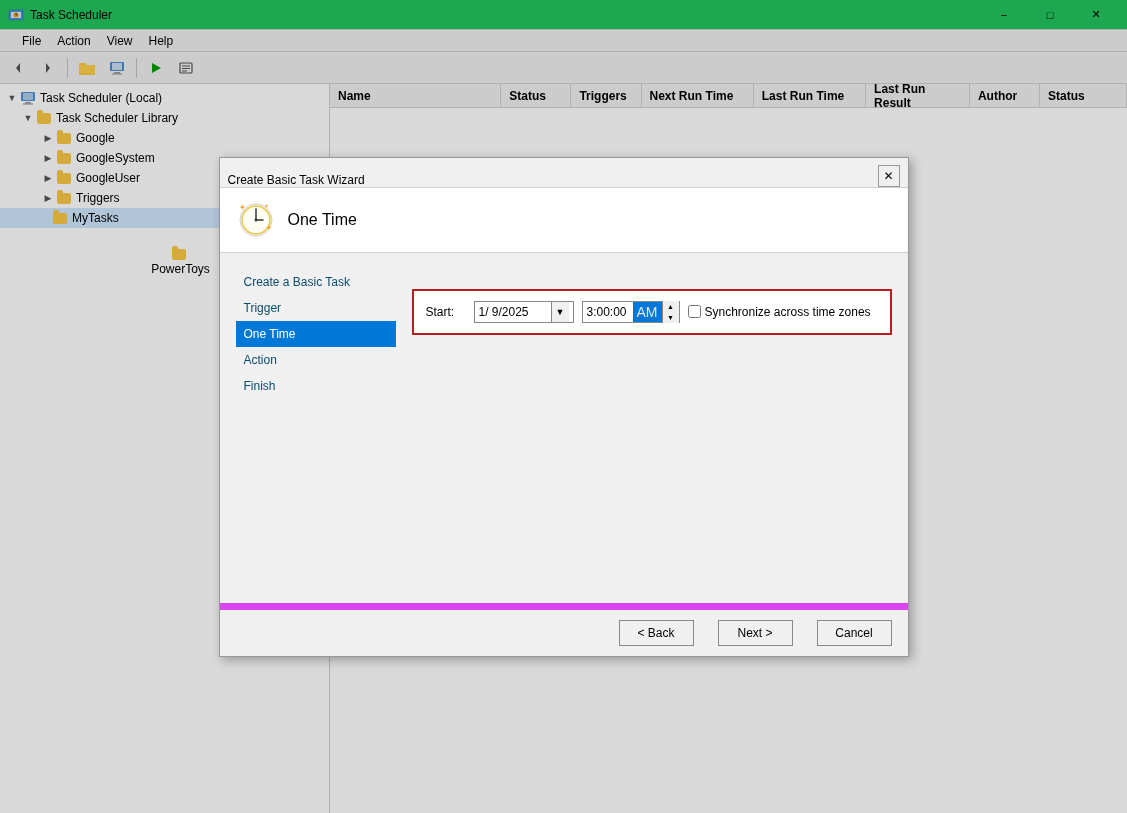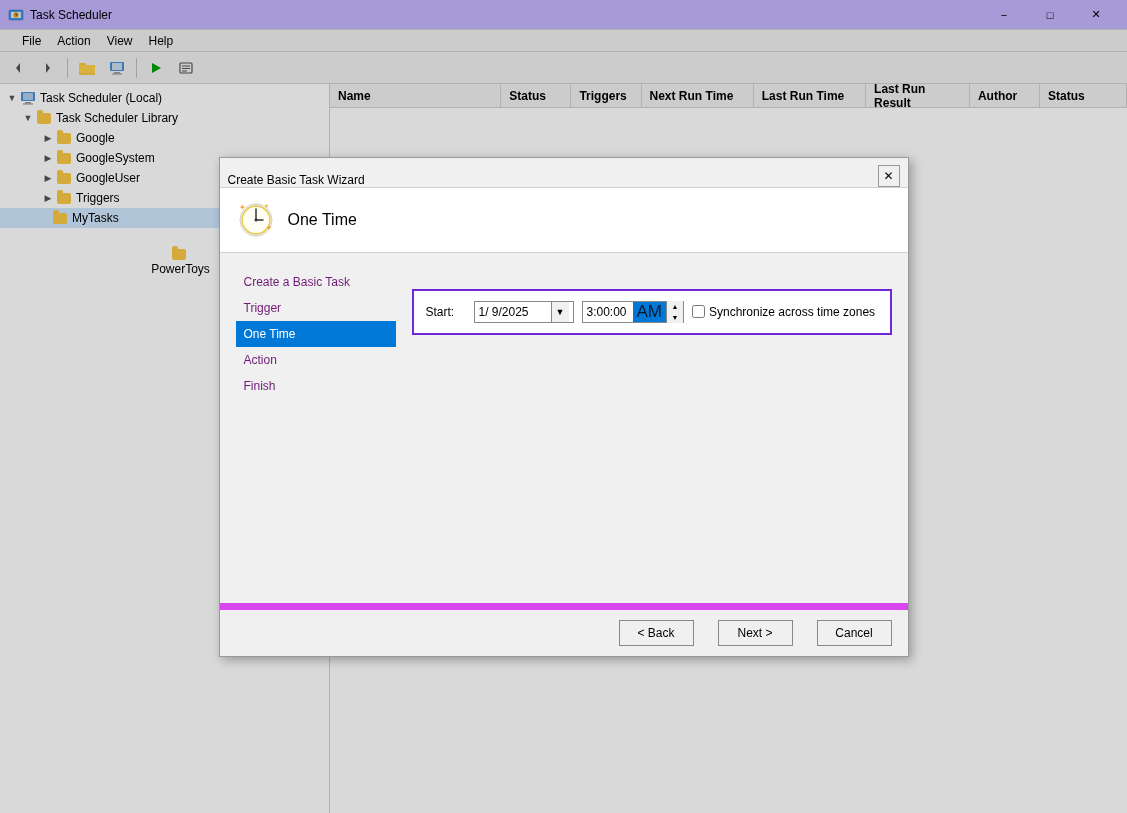--- a/index.html
+++ b/index.html
@@ -8,21 +8,21 @@
       font-size: 12px;
       background: #f0f0f0;
       width: 1127px;
       height: 813px;
       overflow: hidden;
       position: relative;
     }
 
     
     .title-bar {
-      background: #c4b5fd;
+      background: #22c55e;
       height: 30px;
       display: flex;
       align-items: center;
       padding: 0 8px;
       border-bottom: 1px solid #d0d0d0;
       position: relative;
     }
     .title-bar-icon {
       width: 16px;
       height: 16px;
@@ -262,21 +262,21 @@
       width: 160px;
       flex-shrink: 0;
       display: flex;
       flex-direction: column;
       gap: 0;
     }
     .wizard-step {
       padding: 6px 8px;
       font-size: 12px;
       cursor: pointer;
-      color: #701a75;
+      color: #0c4a6e;
     }
     .wizard-step.active {
       background: #0078d7;
       color: #fff;
     }
 
     
     .wizard-content {
       flex: 1;
     }
@@ -320,23 +320,23 @@
       height: 22px;
       align-items: center;
     }
     .time-value {
       padding: 0 4px;
       font-size: 12px;
       min-width: 50px;
     }
     .time-ampm {
       background: #0078d7;
-      color: #0f172a;
+      color: #e5e5e5;
       padding: 0 4px;
-      font-size: 17px;
+      font-size: 14px;
       height: 100%;
       display: flex;
       align-items: center;
     }
     .time-spinner {
       display: flex;
       flex-direction: column;
       border-left: 1px solid #888;
     }
     .time-spin-btn {
@@ -360,21 +360,21 @@
     .sync-checkbox input[type="checkbox"] {
       width: 13px;
       height: 13px;
     }
     .sync-checkbox label {
       font-size: 12px;
     }
 
     
     .start-section {
-      border: 2px solid #6d28d9;
+      border: 2px solid #b91c1c;
       padding: 10px 12px;
       display: flex;
       align-items: center;
       gap: 8px;
       background: #fff;
       margin-top: 20px;
     }
 
     
     .dialog-footer {

